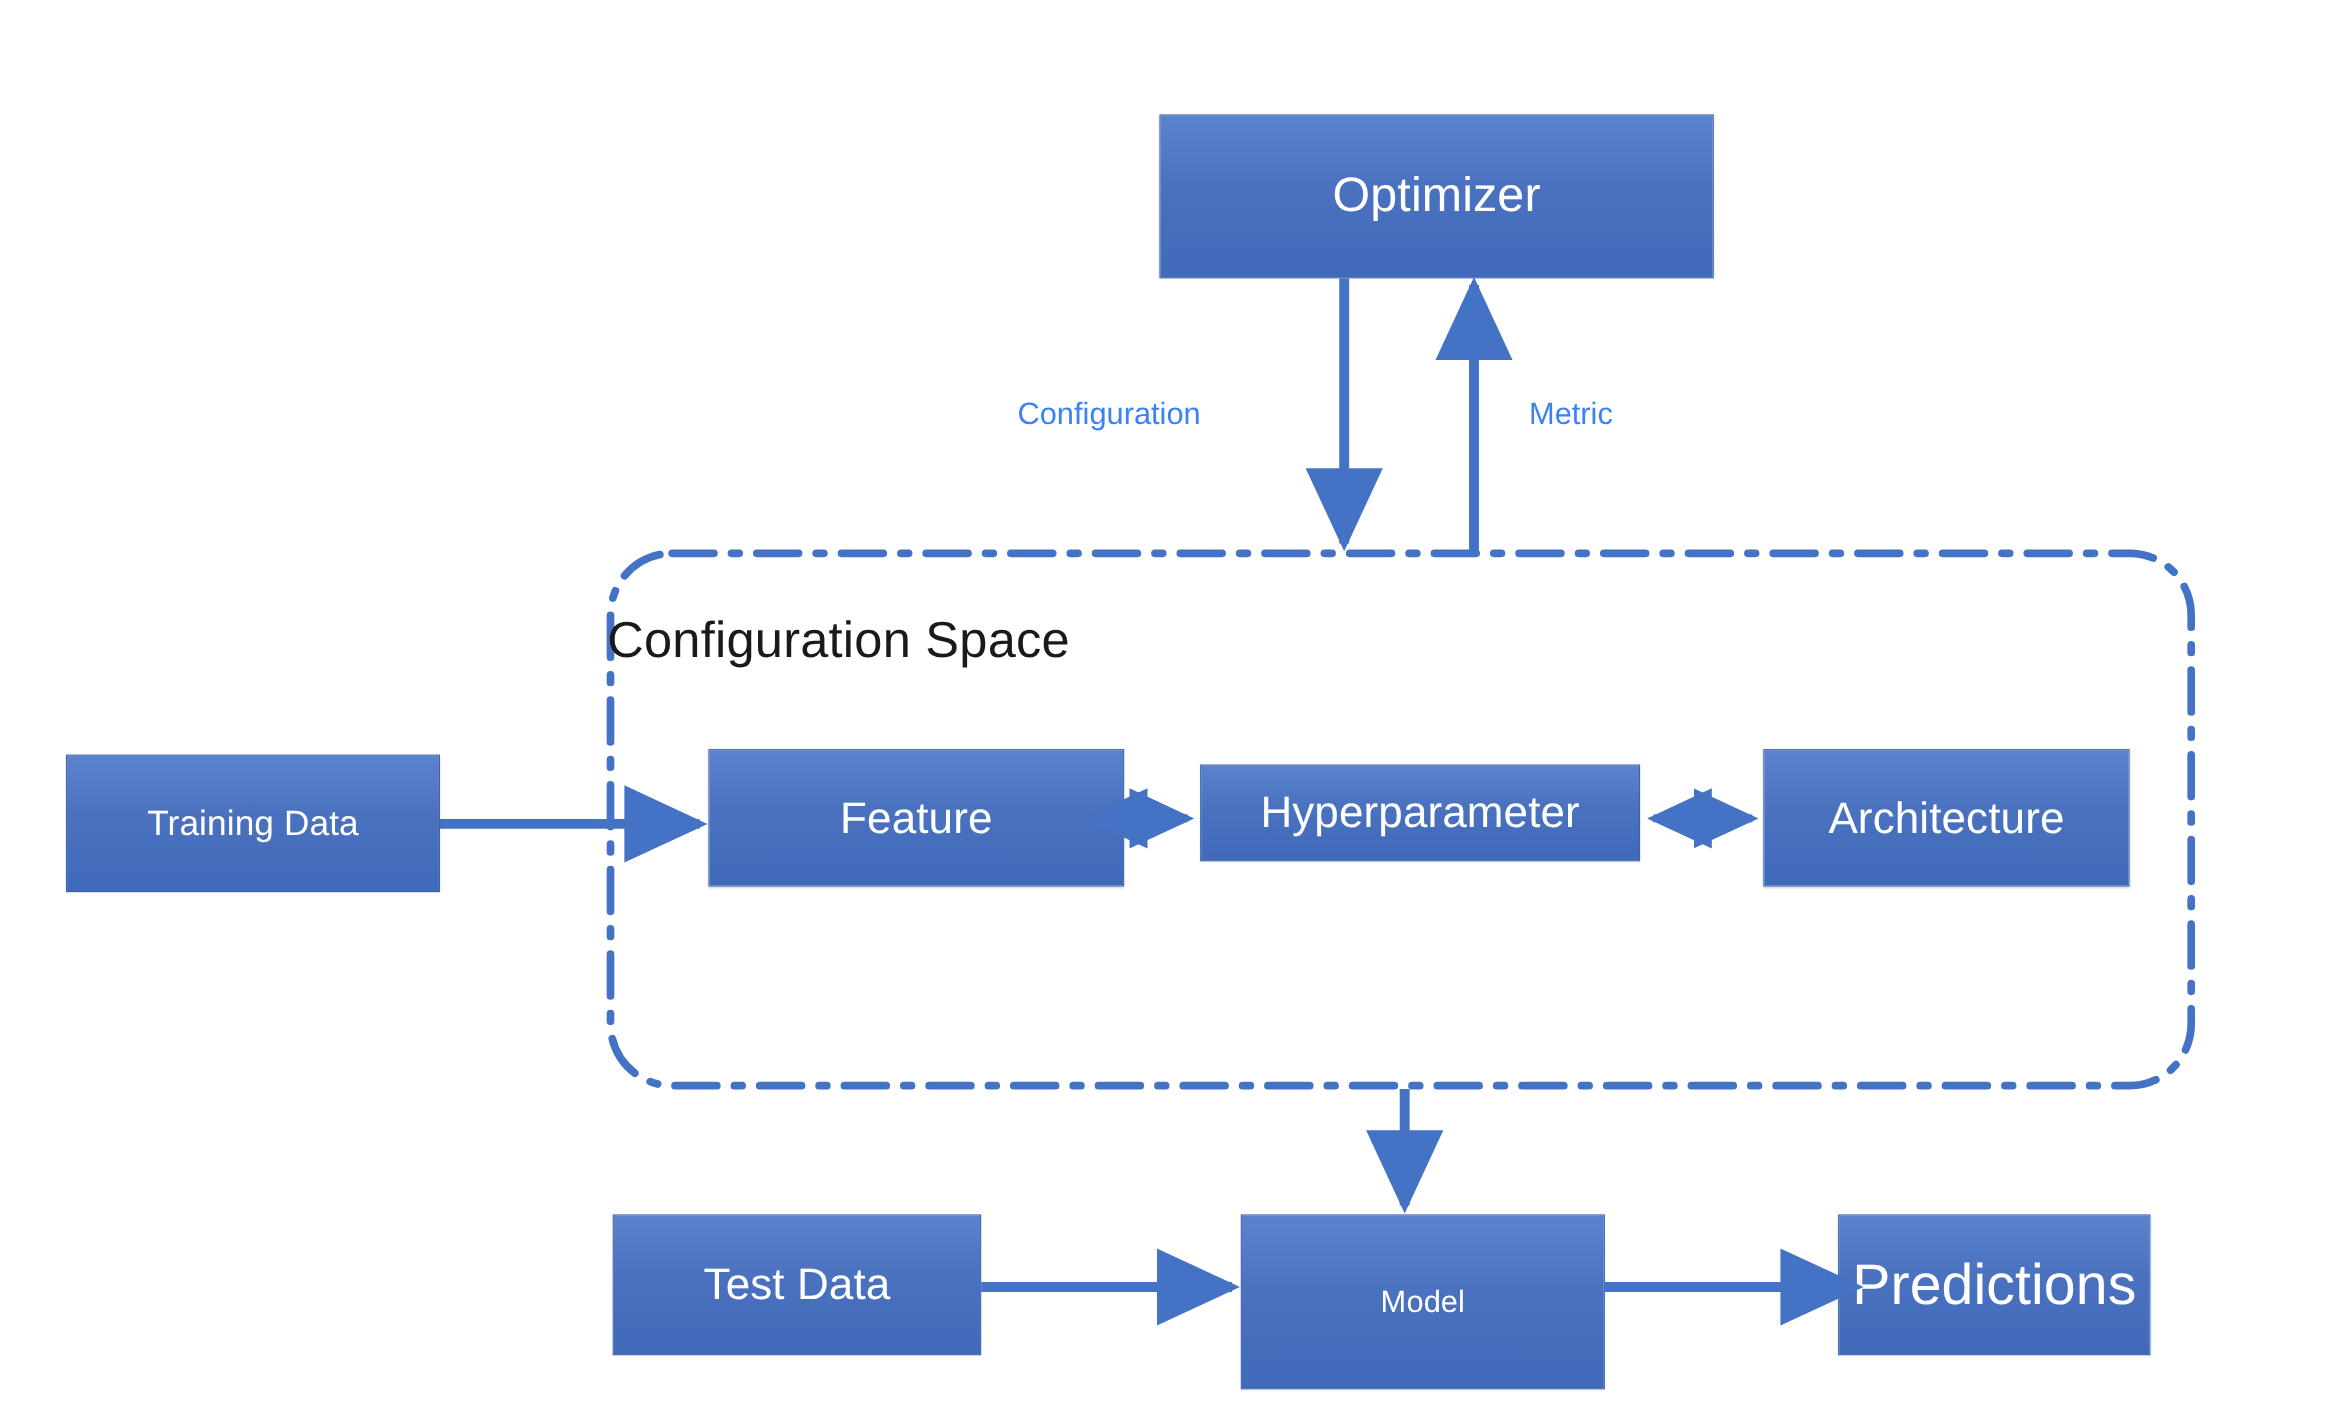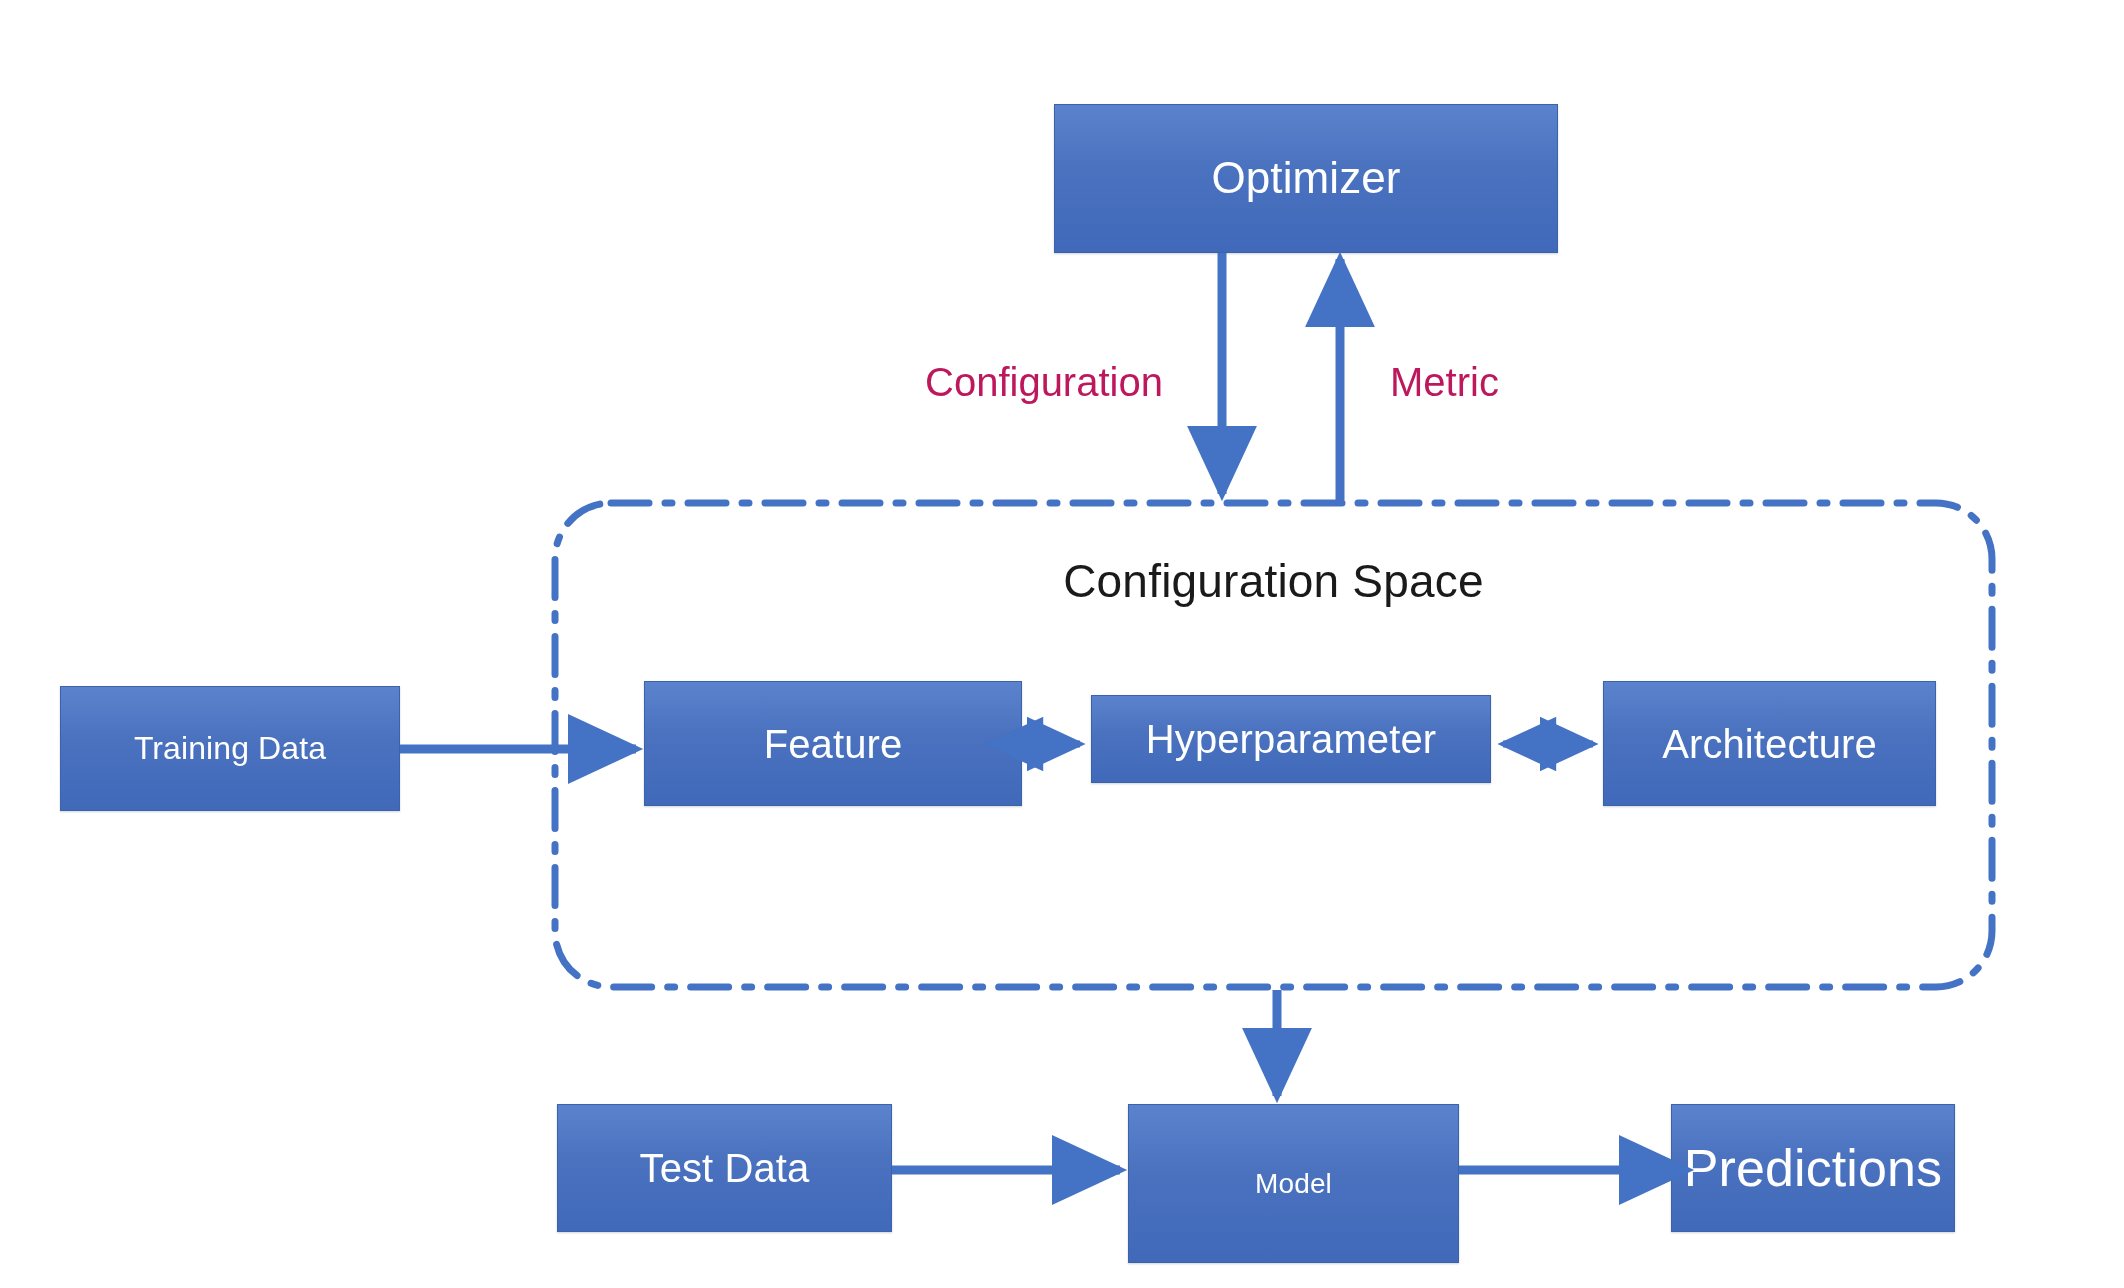--- a/index.html
+++ b/index.html
@@ -45,40 +45,39 @@
   }
   .config-space svg {
     position: absolute;
     left: 0;
     top: 0;
     overflow: visible;
   }
   .config-space-title {
     position: absolute;
     width: 100%;
-    text-align: center;
     color: #1a1a1a;
     font-size: 46px;
     letter-spacing: 0.2px;
     user-select: none;
   }
   
   .connectors {
     position: absolute;
     left: 0;
     top: 0;
     width: 2124px;
     height: 1288px;
     pointer-events: none;
   }
   
   .edge-label {
     position: absolute;
-    color: #be185d;
-    font-size: 40px;
+    color: #3b82f6;
+    font-size: 28px;
     white-space: nowrap;
     user-select: none;
   }
 </style>
 </head>
 <body>
 
 <div id="canvas">
 
   <div class="node" style="left:1054px; top:104px; width:504px; height:149px; font-size:44px;">

